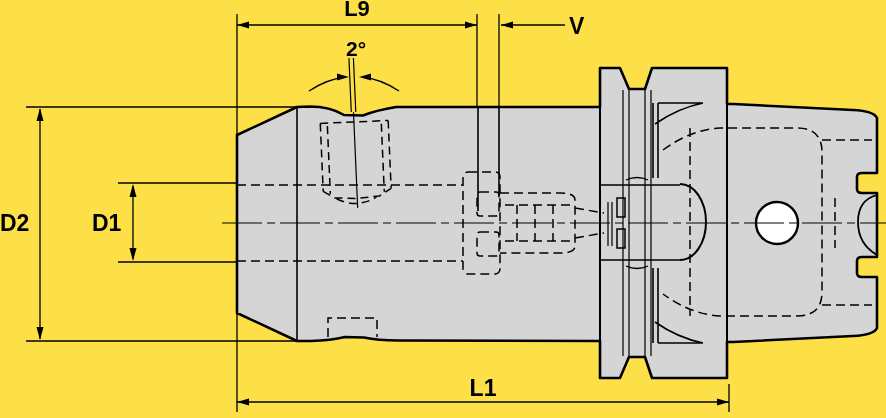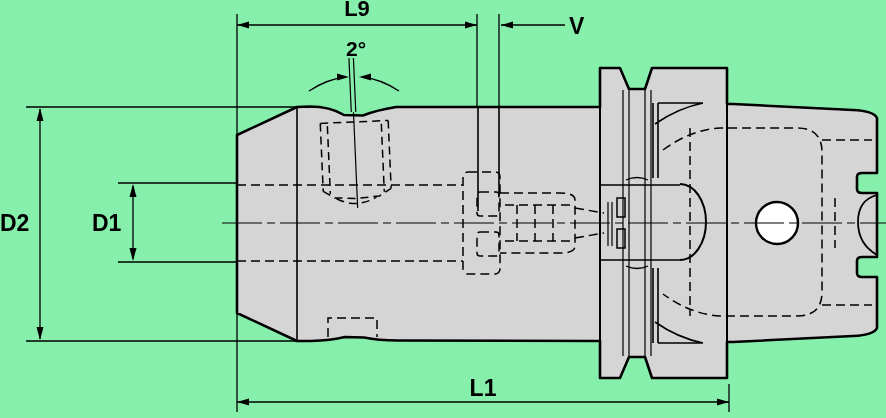--- a/index.html
+++ b/index.html
@@ -1,16 +1,16 @@
 <!DOCTYPE html>
 <html><head>
 <meta charset="utf-8">
 <style>
   html,body{margin:0;padding:0;background:#ffffff;}
-  .stage{position:relative;width:886px;height:418px;background:#86efac;overflow:hidden;}
+  .stage{position:relative;width:886px;height:418px;background:#fde047;overflow:hidden;}
   svg text{font-family:"Liberation Sans","DejaVu Sans",sans-serif;font-weight:bold;fill:#000;}
 </style>
 </head>
 <body>
 
 <div class="stage">
 <svg width="886" height="418" viewBox="0 0 886 418">
 
   <g>
     <path d="M237,135 L297,107 L310,106.5 Q330,106.5 344,115 L363,115.5 Q377,110 396,107

